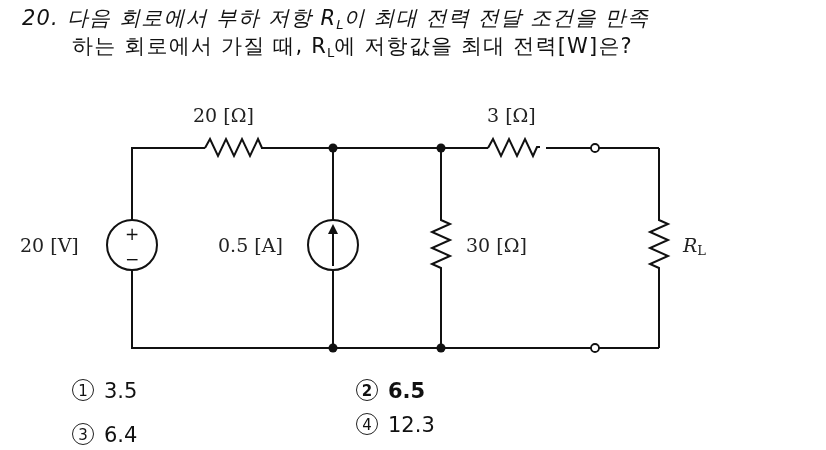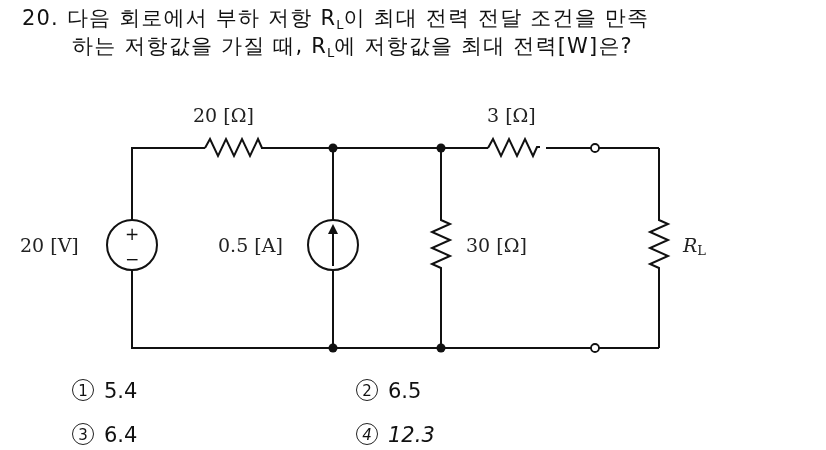--- a/index.html
+++ b/index.html
@@ -1,34 +1,34 @@
 <!DOCTYPE html>
 <html><head>
 <meta charset="utf-8">
 <style>
   html, body { margin:0; padding:0; background:#ffffff; }
   body { width:826px; height:450px; position:relative; overflow:hidden; font-family:"DejaVu Sans", sans-serif; color:#111; }
   .q-line { position:absolute; font-size:21px; letter-spacing:1.2px; white-space:nowrap; line-height:24px; }
-  #q1 { left:22px; top:6px; }
+  #q1 { left:22px; top:6px;font-style:italic; }
   #q2 { left:72px; top:34px; }
   .sub { font-size:13px; position:relative; top:4px; letter-spacing:0; }
   svg#circuit { position:absolute; left:0; top:0; }
   .ctext { font-family:"DejaVu Serif", serif; font-size:19px; fill:#222; }
   .choice { position:absolute; font-size:21px; white-space:nowrap; line-height:24px; }
   .choice .num { display:inline-block; width:22px; height:22px; border:1.3px solid #222; border-radius:50%; font-size:15px; text-align:center; line-height:22px; margin-right:10px; vertical-align:2px; box-sizing:border-box; }
 </style>
 </head>
 <body>
 
 <div class="q-line" id="q1">
   <span>20.</span>
   <span>다음 회로에서 부하 저항 R</span><span class="sub">L</span><span>이 최대 전력 전달 조건을 만족</span>
 </div>
 <div class="q-line" id="q2">
-  <span>하는 저항값을 가질 때, R</span><span class="sub">L</span><span>에 저항값을 최대 전력[W]은?</span>
+  <span>하는 회로에서 가질 때, R</span><span class="sub">L</span><span>에 저항값을 최대 전력[W]은?</span>
 </div>
 
 <svg id="circuit" width="826" height="450" viewBox="0 0 826 450">
   <g stroke="#111" stroke-width="2" fill="none" stroke-linejoin="miter">
 
     <path d="M132 220 V148 H205"></path>
     <path d="M205 148 l5 -9 l8 17 l8 -17 l8 17 l8 -17 l8 17 l8 -17 l4 9"></path>
     <path d="M261 148 H595"></path>
     <path d="M132 270 V348 H595"></path>
     <circle cx="132" cy="245" r="25"></circle>
@@ -63,23 +63,23 @@
 
   <text class="ctext" x="20" y="252">20 [V]</text>
   <text class="ctext" x="218" y="252">0.5 [A]</text>
   <text class="ctext" x="193" y="122">20 [Ω]</text>
   <text class="ctext" x="466" y="252">30 [Ω]</text>
   <text class="ctext" x="487" y="122">3 [Ω]</text>
   <text class="ctext" x="683" y="252" font-style="italic"><tspan>R</tspan><tspan font-size="13" font-style="normal" dy="3">L</tspan></text>
 </svg>
 
 <div class="choice" style="left:72px; top:379px;">
-  <span class="num">1</span><span>5.4</span>
+  <span class="num">1</span><span>3.5</span>
 </div>
-<div class="choice" style="left:356px; top:379px;">
+<div class="choice" style="left:356px; top:379px;font-weight:bold;">
   <span class="num">2</span><span>6.5</span>
 </div>
 <div class="choice" style="left:72px; top:423px;">
   <span class="num">3</span><span>6.4</span>
 </div>
-<div class="choice" style="left:356px; top:423px;font-style:italic;">
+<div class="choice" style="left:356px; top:413px;">
   <span class="num">4</span><span>12.3</span>
 </div>
 
 </body></html>

